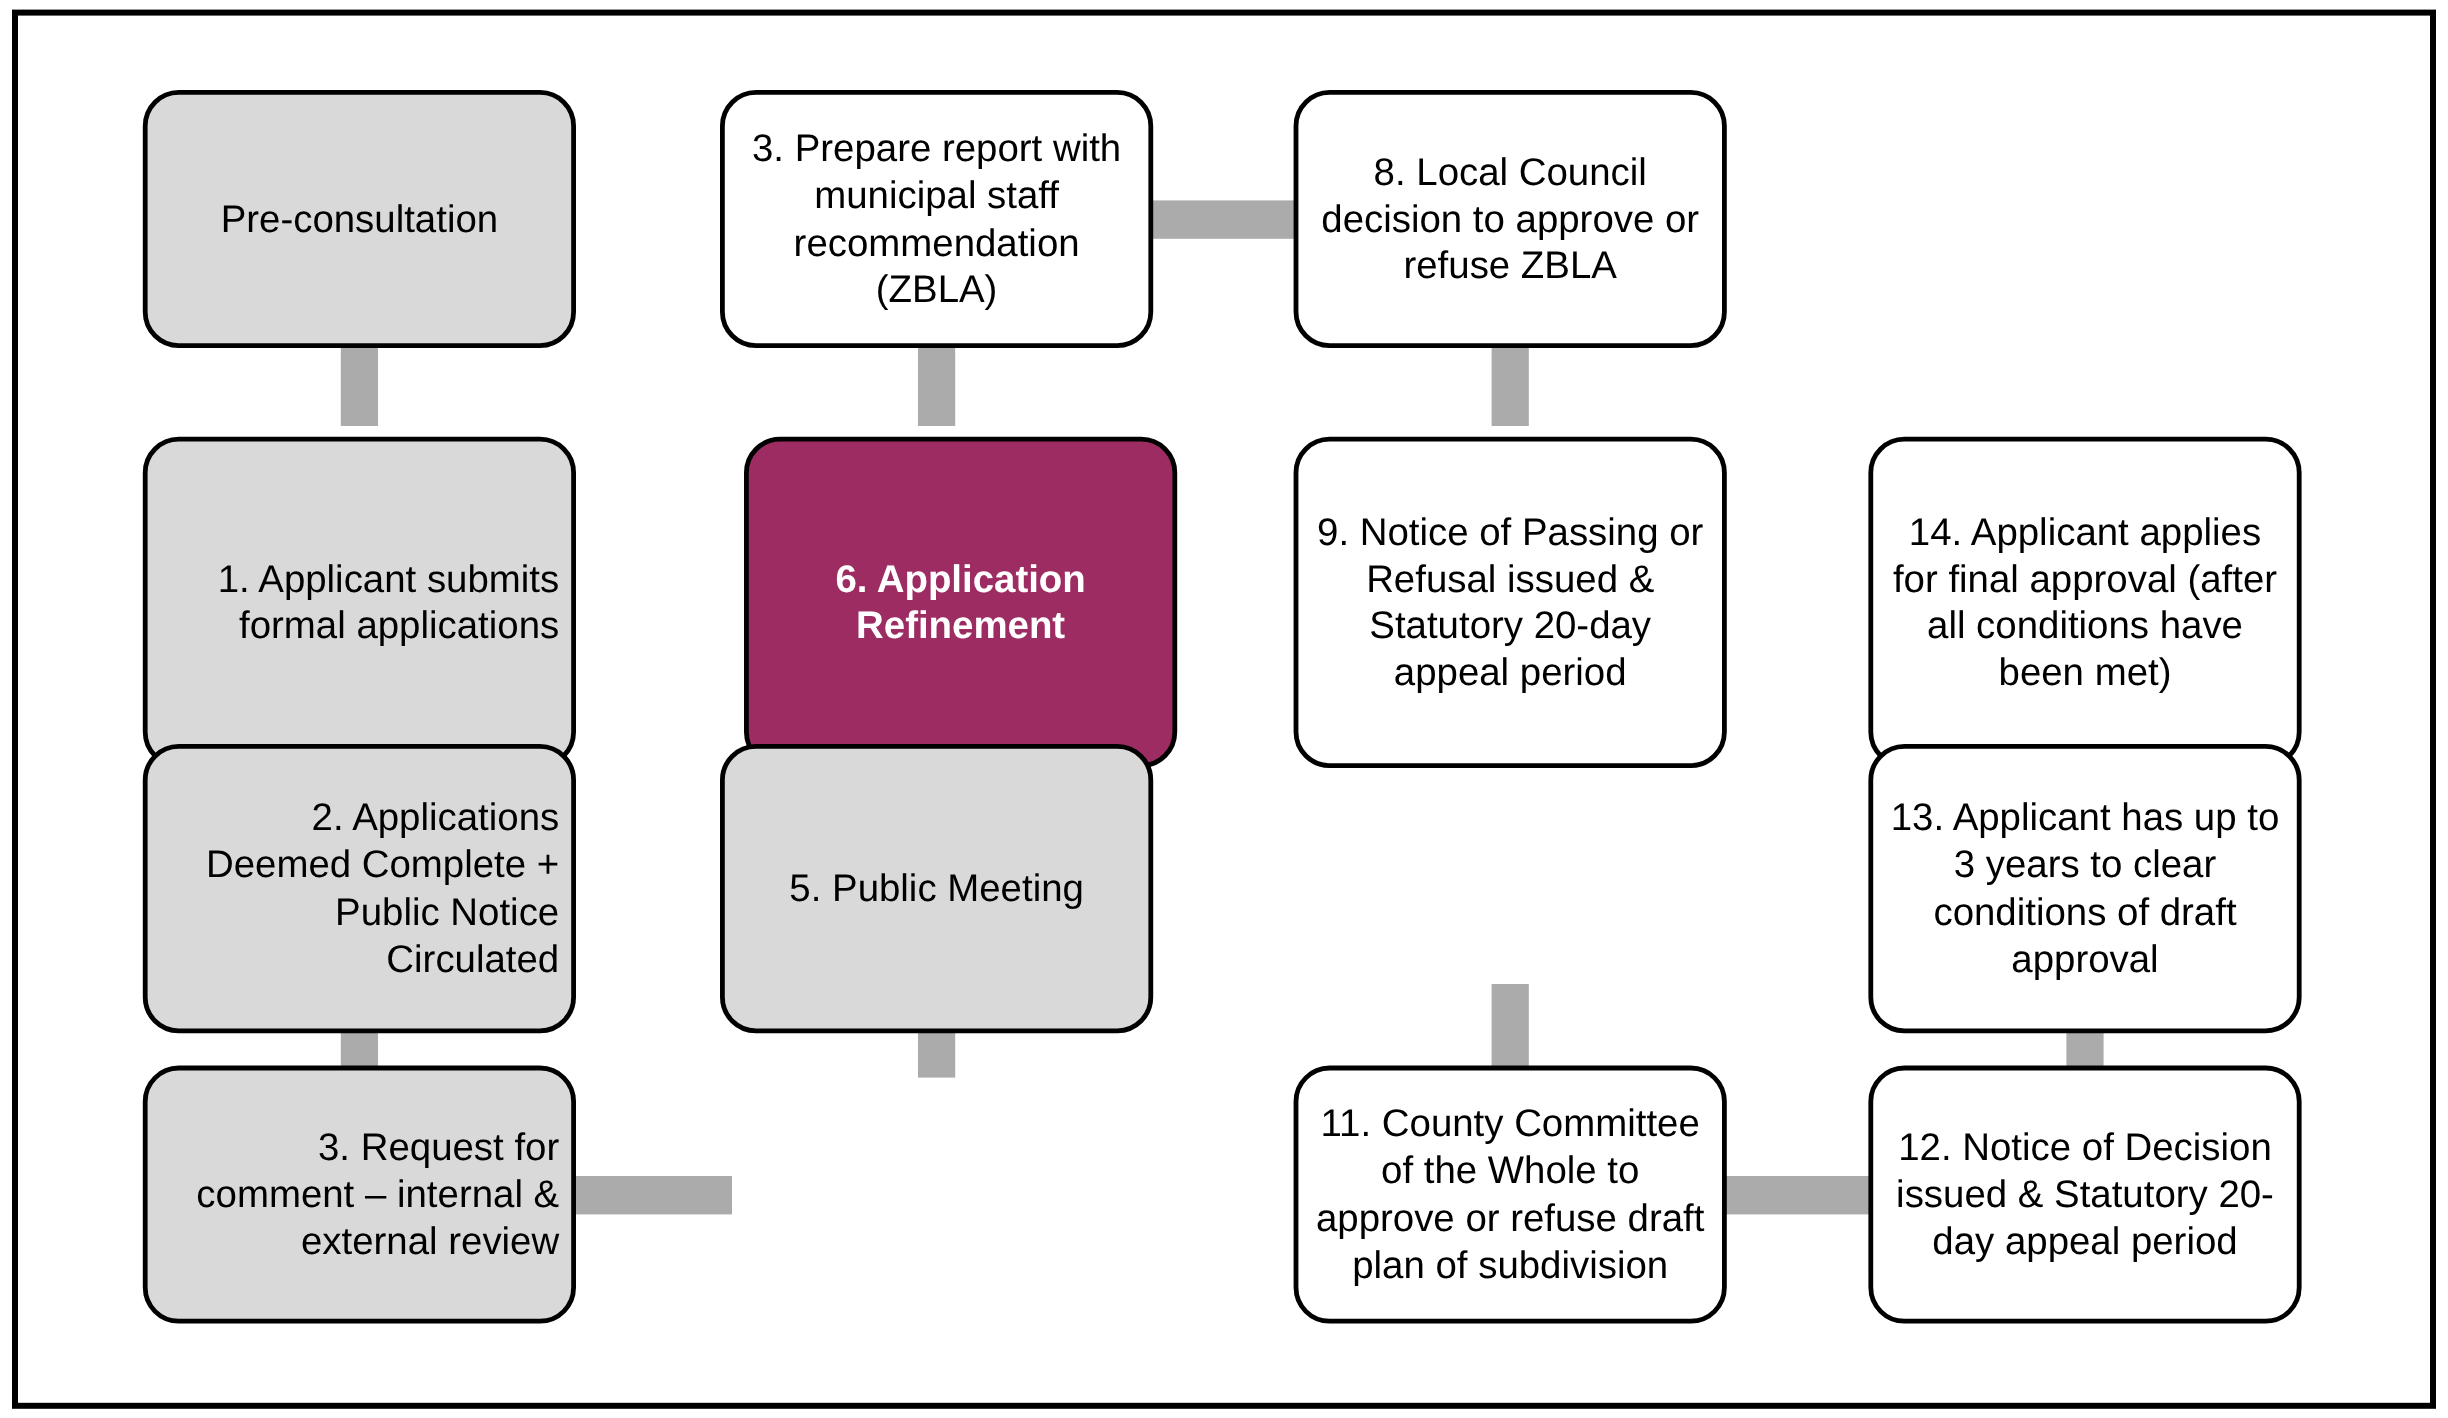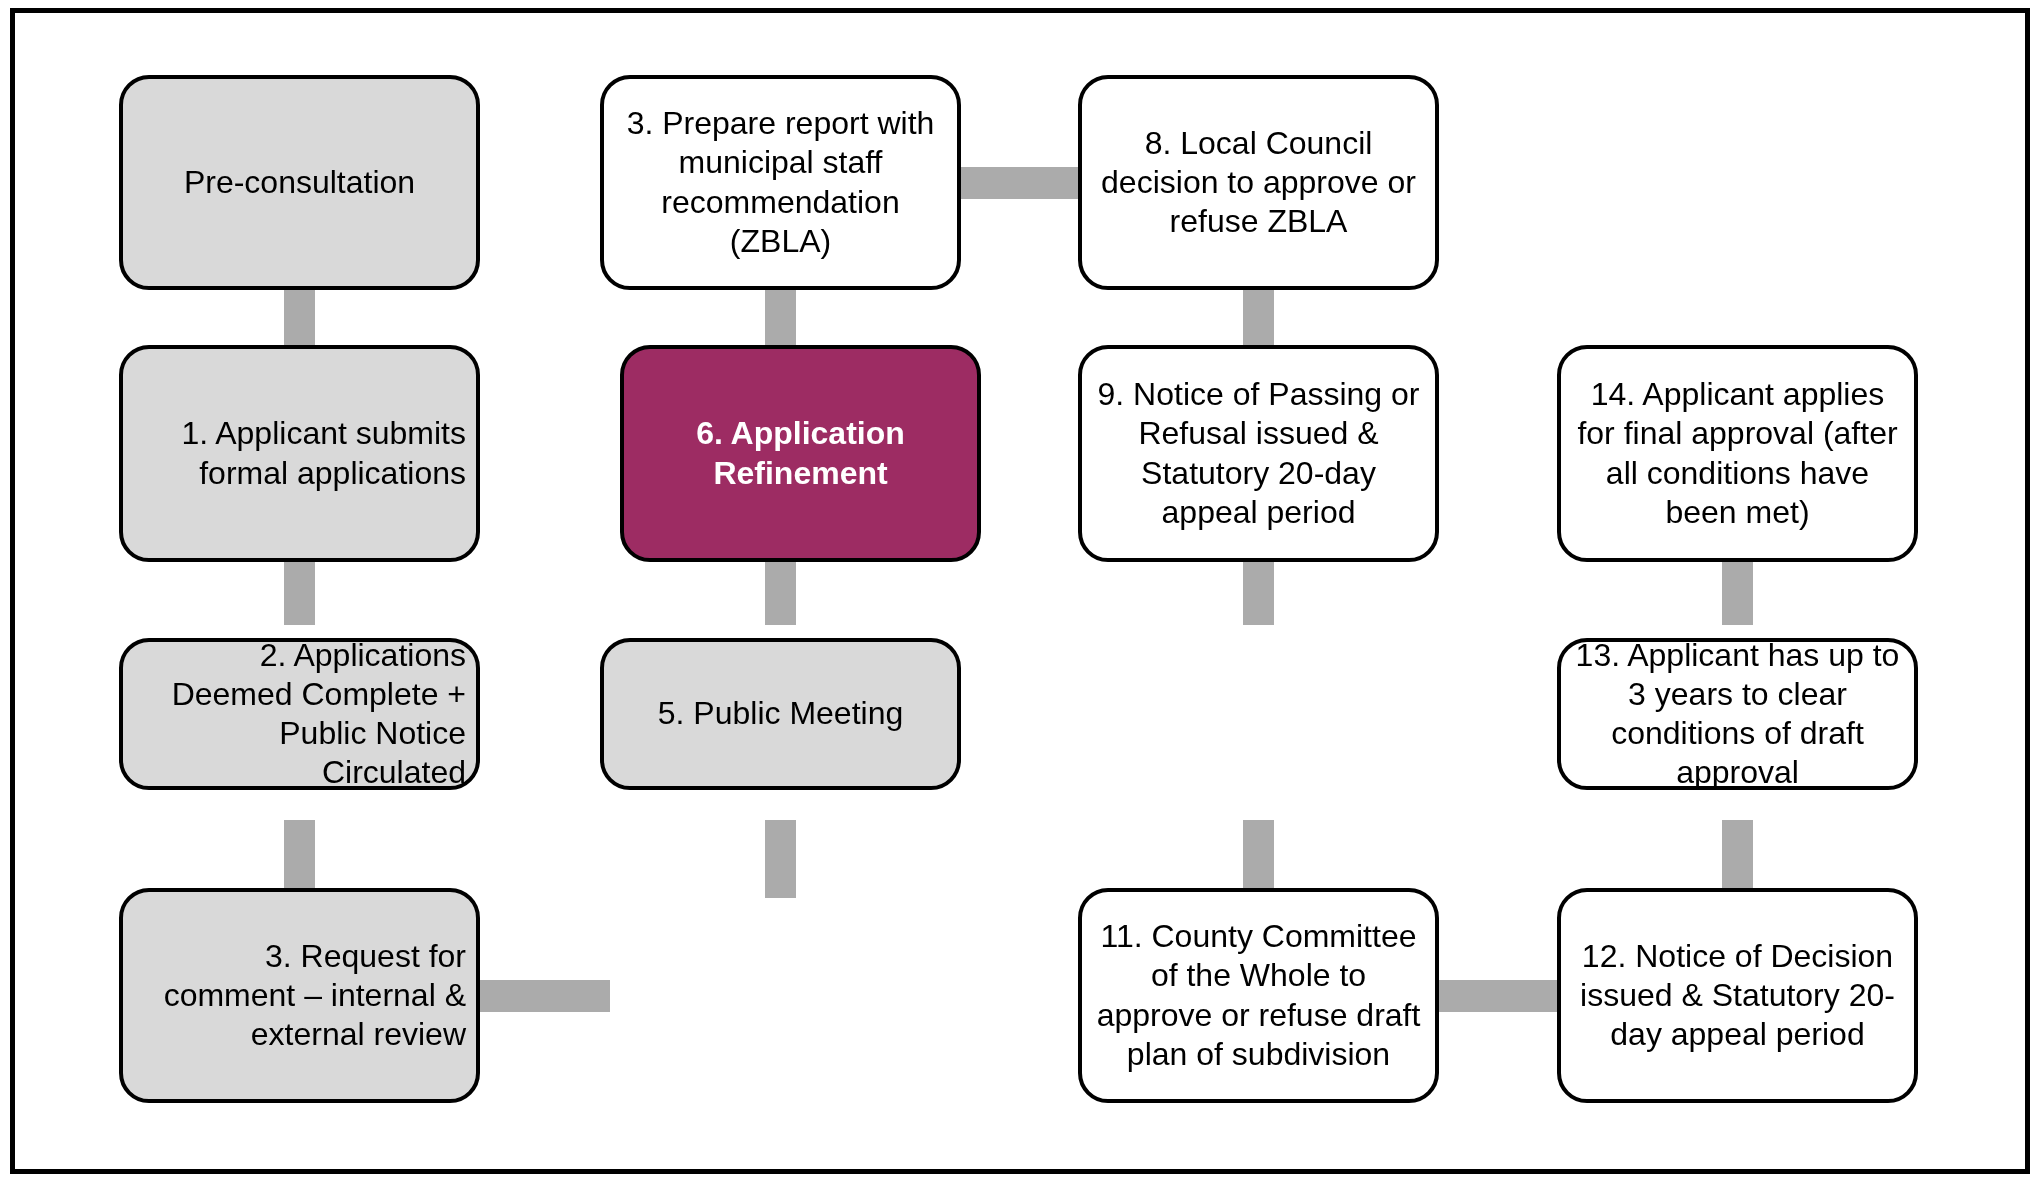--- a/index.html
+++ b/index.html
@@ -30,22 +30,22 @@
   .fill-gray{background:var(--box-gray,#d9d9d9);text-align:right;}
   .fill-white{background:var(--box-white,#fff);}
   .fill-highlight{
     background:var(--box-highlight,#9d2c63);
     color:var(--highlight-text,#fff);
     font-weight:700;
     margin-left:20px;
   }
   .c1{left:119px}.c2{left:600px}.c3{left:1078px}.c4{left:1557px}
   .r1{top:75px;height:215px}
-  .r2{top:345px;height:217px}
-  .r3{top:638px;height:152px}
+  .r2{top:364px;height:276px}
+  .r3{top:620px;height:241px}
   .r4{top:888px;height:215px}
 </style>
 </head>
 <body>
 
 <div class="canvas">
   <div class="frame"></div>
 
   <div class="connector" style="left:284px;top:280px;width:31px;height:75px;"></div>
   <div class="connector" style="left:284px;top:552px;width:31px;height:73px;"></div>

